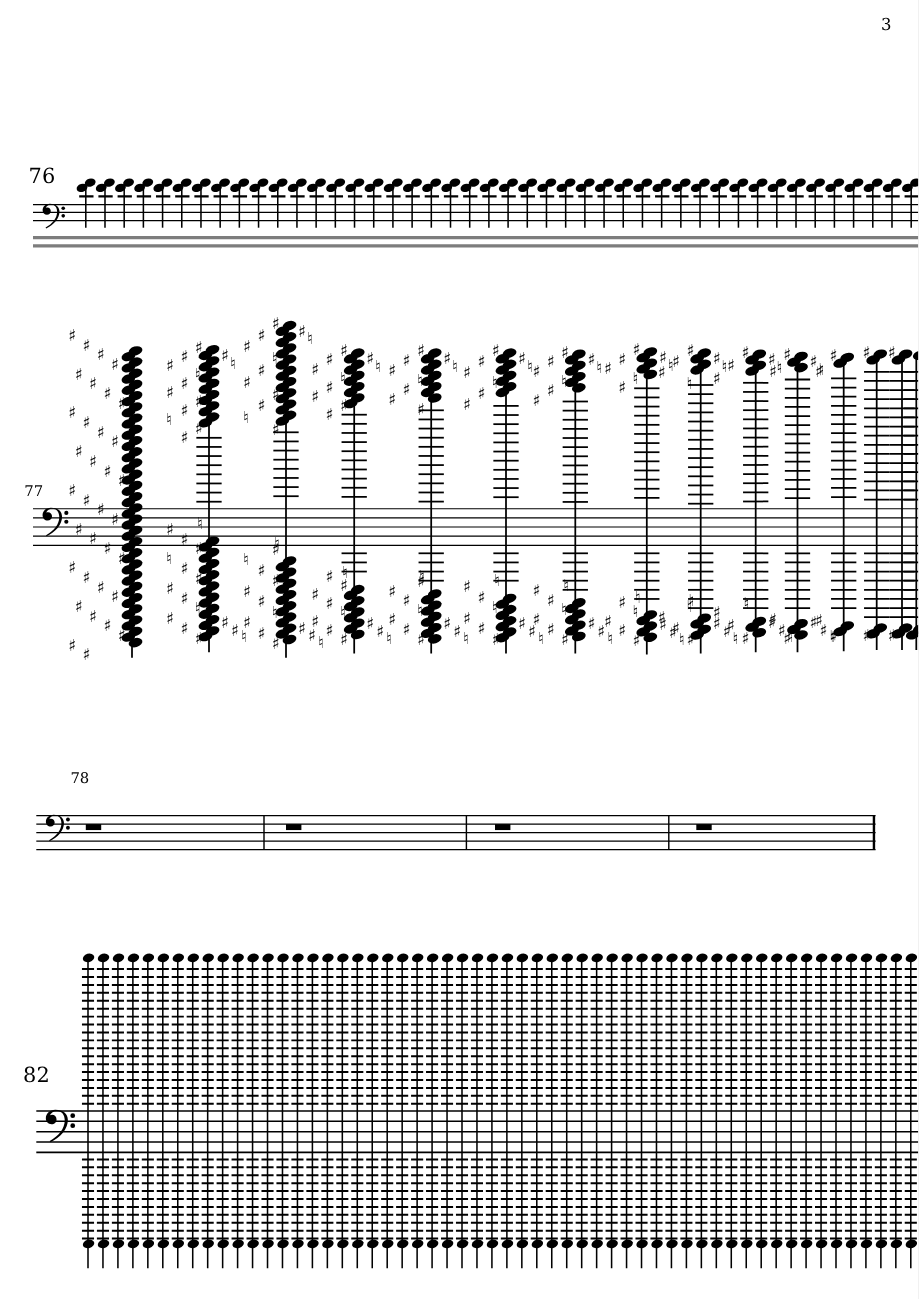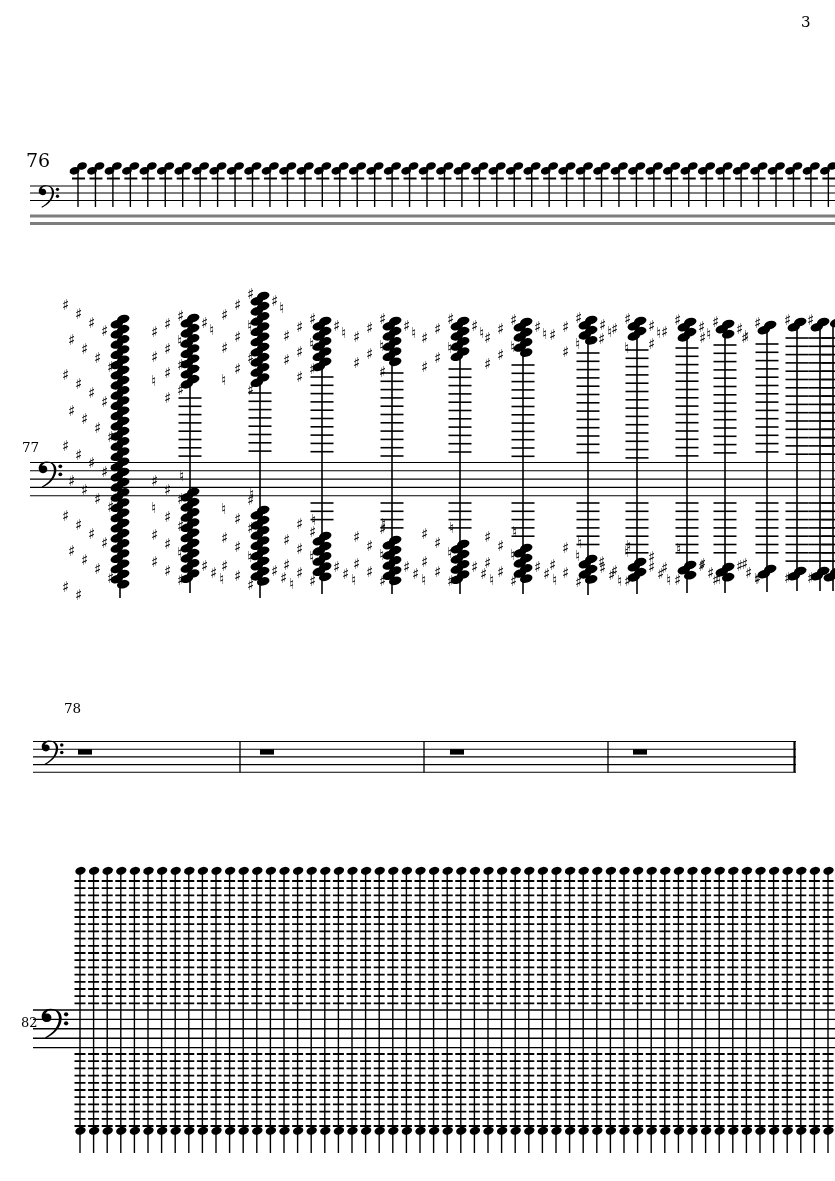--- a/index.html
+++ b/index.html
@@ -8,21 +8,21 @@
     overflow:hidden;font-family:"DejaVu Serif", serif;
   }
   .pgnum,.mnum{
     position:absolute;color:#000;font-family:"DejaVu Serif", serif;
     line-height:1;user-select:none;
   }
   .pgnum{left:801px;top:15px;font-size:15px;}
   [data-name="measure-number-76"]{left:26px;top:151px;font-size:19px;}
   [data-name="measure-number-77"]{left:22px;top:441px;font-size:13.5px;text-align:right;}
   [data-name="measure-number-78"]{left:25px;top:702px;font-size:13.5px;margin-left:39px;}
-  [data-name="measure-number-82"]{left:21px;top:1016px;font-size:13px;}
+  [data-name="measure-number-82"]{left:21px;top:969px;font-size:19px;}
   svg#score{position:absolute;left:0;top:0;display:block;}
 </style>
 </head>
 <body>
 
 <div class="page" data-name="score-page">
   <span class="pgnum" data-name="page-number">3</span>
   <span class="mnum" data-name="measure-number-76">76</span>
   <span class="mnum" data-name="measure-number-77">77</span>
   <span class="mnum" data-name="measure-number-78">78</span>

